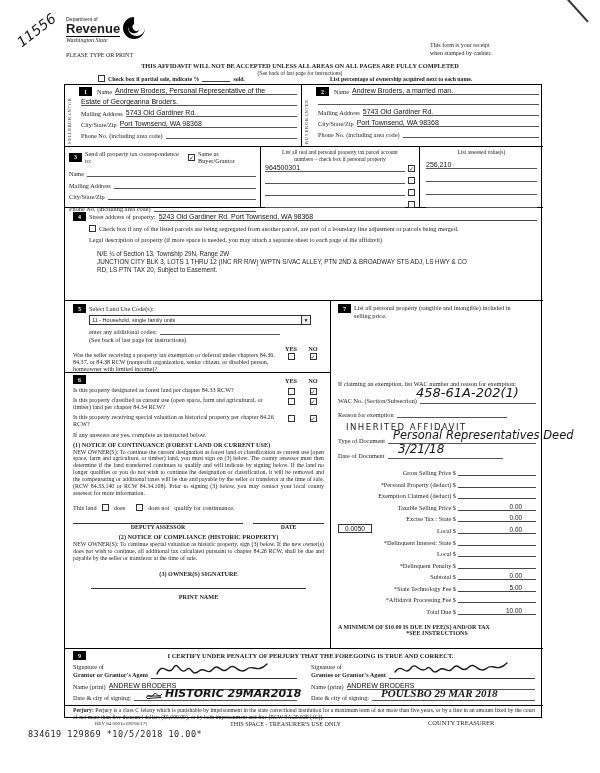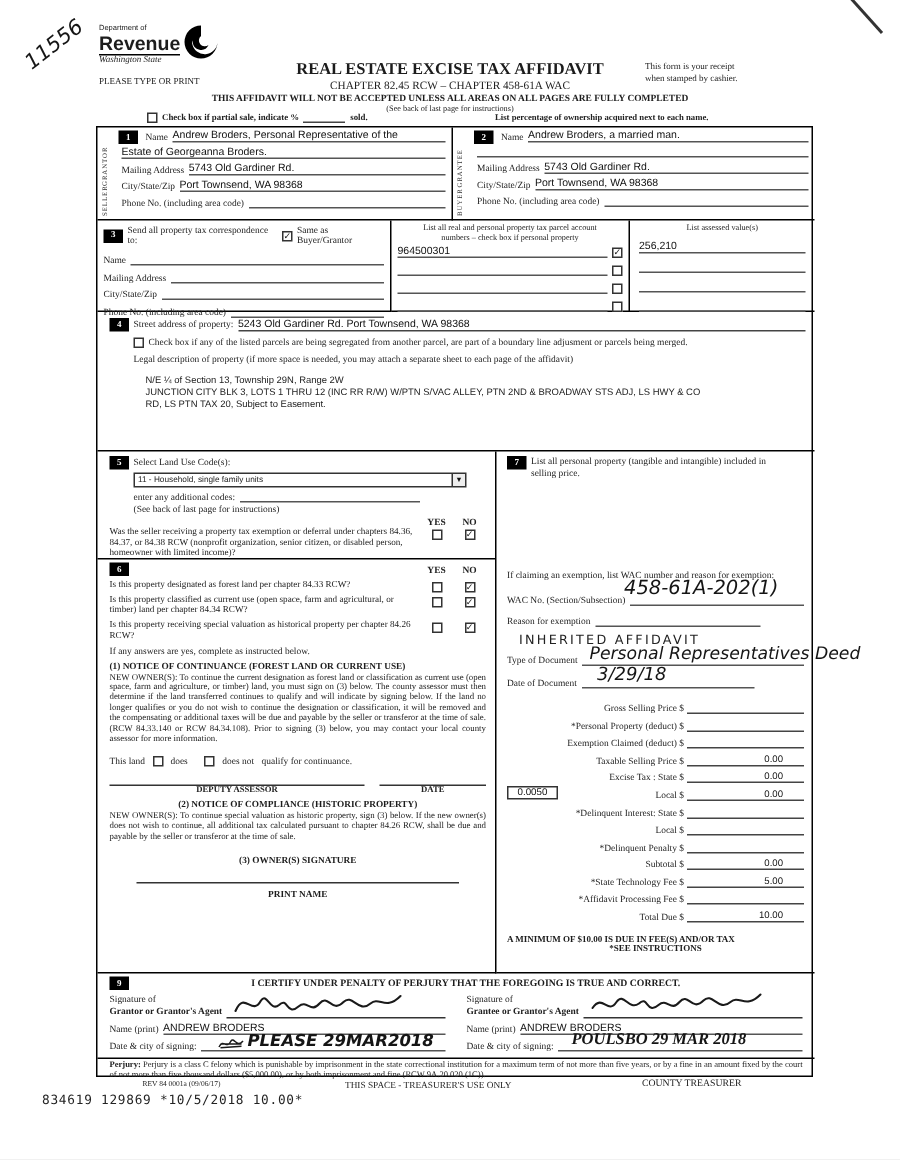--- a/index.html
+++ b/index.html
@@ -56,24 +56,20 @@
       <div style="font-style:italic; font-size:6px; border-top:1px solid #000; margin-top:1px;">Washington State</div>
     </div>
     <span>
       <svg width="24" height="24" viewBox="0 0 24 24">
           <path d="M12 1 A11 11 0 1 0 23 12 A8.5 8.5 0 1 1 12 3.5 A6 6 0 0 0 6.5 12 A5.5 5.5 0 0 0 17 14 A3.5 3.5 0 1 1 12 8" fill="#000"></path>
         </svg>
     </span>
   </div>
   <div class="abs lbl" style="left:66px; top:52px; font-size:6px;">PLEASE TYPE OR PRINT</div>
 
-  <div class="abs" style="left:140px; top:40px; width:320px; text-align:center;">
-    <div class="bold" style="font-size:11px;">REAL ESTATE EXCISE TAX AFFIDAVIT</div>
-    <div style="font-size:7.5px;">CHAPTER 82.45 RCW – CHAPTER 458-61A WAC</div>
-  </div>
   <div class="abs" style="left:430px; top:42px; width:115px; font-size:6px; line-height:1.3;">
     <div>This form is your receipt</div>
     <div>when stamped by cashier.</div>
   </div>
 
   <div class="abs bold" style="left:0; top:62px; width:600px; text-align:center; font-size:6.3px;">THIS AFFIDAVIT WILL NOT BE ACCEPTED UNLESS ALL AREAS ON ALL PAGES ARE FULLY COMPLETED</div>
   <div class="abs" style="left:0; top:70px; width:600px; text-align:center; font-size:5.5px;">(See back of last page for instructions)</div>
 
   <div class="abs row" style="left:98px; top:75px; width:230px;">
     <span class="cb"></span>
@@ -341,21 +337,21 @@
 
       <div class="row" style="margin-top:5px; position:relative;">
         <span class="lbl">Type of Document</span>
         <span class="fill"></span>
         <span class="hand abs" style="left:55px; top:-9px; font-size:11.5px; white-space:nowrap;">Personal Representatives Deed</span>
       </div>
 
       <div class="row" style="margin-top:8px; position:relative;">
         <span class="lbl">Date of Document</span>
         <span class="fill" style="max-width:115px;"></span>
-        <span class="hand abs" style="left:60px; top:-10px; font-size:12px;">3/29/18</span>
+        <span class="hand abs" style="left:60px; top:-10px; font-size:12px;">3/21/18</span>
       </div>
 
       <div style="margin-top:5px;">
         <div class="fee-row">
             <span class="fee-label">Gross Selling Price $</span>
             <span class="fee-line">
               <span class="fee-value"></span>
             </span>
           </div>
         <div class="fee-row">
@@ -459,21 +455,21 @@
           <div class="row" style="margin-top:3px;">
             <span class="lbl">Name (print)</span>
             <span class="fill typed">ANDREW BRODERS</span>
           </div>
           <div class="row" style="margin-top:4px; position:relative;">
             <span class="lbl">Date &amp; city of signing:</span>
             <span class="fill"></span>
             <svg class="abs" width="18" height="10" viewBox="0 0 18 10" style="left:72px; top:-3px;">
               <path d="M1,7 C4,1 6,9 9,3 C11,0 13,8 17,3 M2,5 L16,5 M2,7.5 L16,6.5" stroke="#1a1a1a" fill="none" stroke-width="1"></path>
             </svg>
-            <span class="hand abs bold" style="left:92px; top:-7px; font-size:11px; white-space:nowrap;">PLEASE 29MAR2018</span>
+            <span class="hand abs bold" style="left:92px; top:-7px; font-size:11px; white-space:nowrap;">HISTORIC 29MAR2018</span>
           </div>
         </div>
 
         <div style="flex:1;">
           <div class="row">
             <span class="lbl" style="line-height:1.25;">
               <span style="display:block;">Signature of</span>
               <span style="display:block; font-weight:bold;">Grantee or Grantor's Agent</span>
             </span>
             <span class="sigline">

